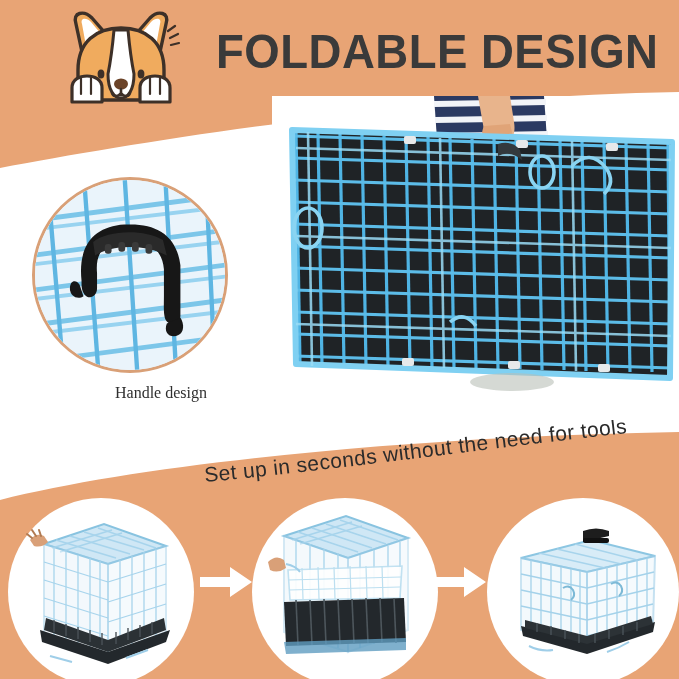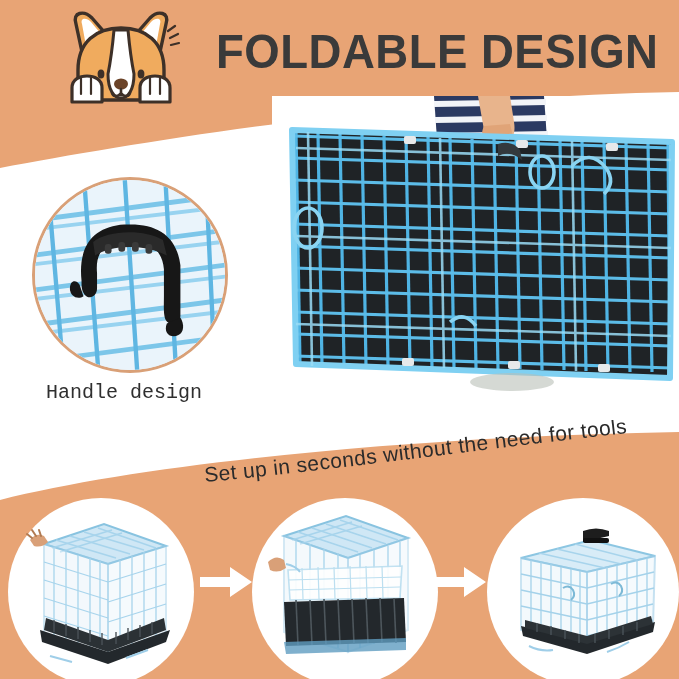--- a/index.html
+++ b/index.html
@@ -26,22 +26,23 @@
   }
 
   
   .detail-circle{
     position:absolute;left:32px;top:177px;width:196px;height:196px;
     border-radius:50%;border:3px solid #d9a077;overflow:hidden;
     background:#eef6fc;box-sizing:border-box;
   }
   .detail-caption{
     position:absolute;left:46px;top:378px;width:230px;
-    font-size:20px;line-height:29px;color:#2f2f2f;
-    font-family:Liberation Mono, monospace;
+    font-size:16px;line-height:29px;color:#2f2f2f;
+    font-family:Liberation Serif, serif;
+    text-align:center;
   }
   .detail-caption span{display:block;}
 
   
   .hero{position:absolute;left:272px;top:96px;width:407px;height:300px;overflow:hidden;}
 
   
   .arc-text{position:absolute;left:0;top:420px;width:679px;height:70px;pointer-events:none;}
   .arc-text text{
     font-family:"Liberation Sans", sans-serif;

